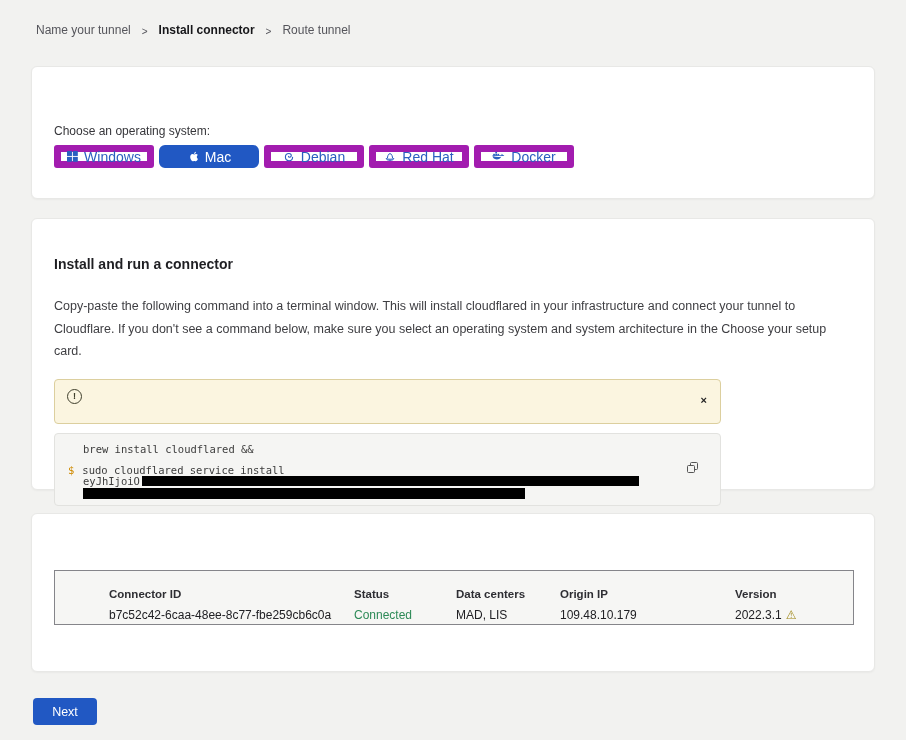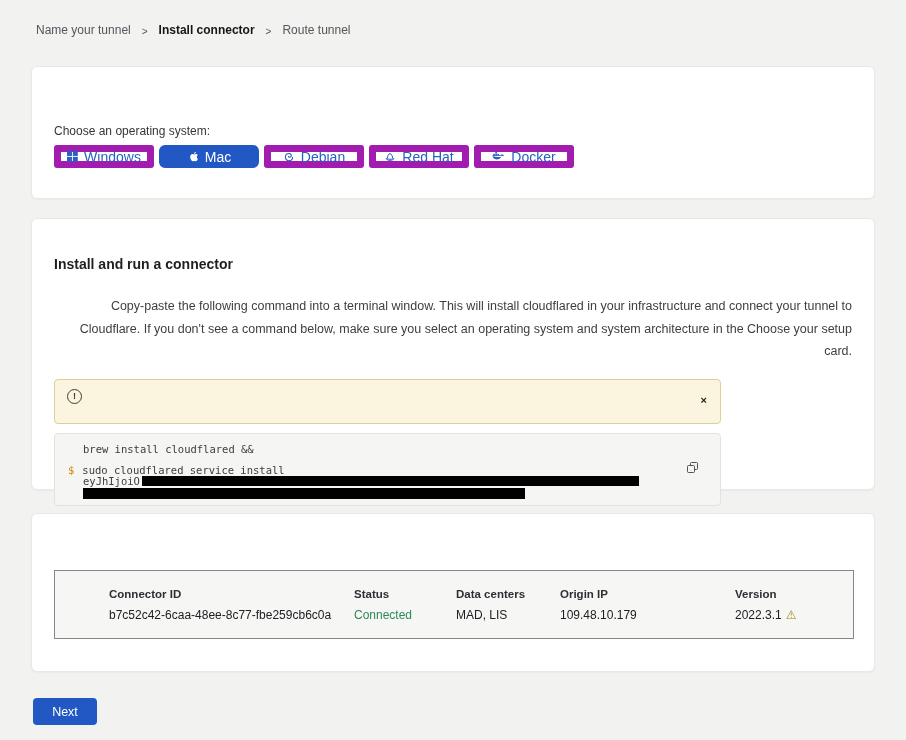--- a/index.html
+++ b/index.html
@@ -45,21 +45,21 @@
     display:flex; align-items:center; justify-content:center; gap:6px;
     cursor:pointer; padding:0;
   }
   .os-btn.selected { background:#2158c3; border-color:#2158c3; color:#ffffff;border-radius:6px; }
   .os-btn .icon { display:flex; align-items:center; }
 
   
   .card-install { margin-top:19px; height:272px; padding:37px 22px 0; }
   .install-desc {
     margin-top:23px; font-size:12.5px; color:#3e3e42;
-    line-height:1.8; max-width:798px;text-align:right;
+    line-height:1.8; max-width:798px;
   }
   .banner {
     margin-top:16px; width:667px; height:45px; box-sizing:border-box;
     background:#fbf5e0; border:1px solid #dccf9e; border-radius:4px;
     padding:7px 36px 0 12px;
     display:flex; gap:10px; position:relative;
     font-size:11.5px; color:#33331f; line-height:1.6;
   }
   .banner-icon {
     width:13px; height:13px; flex:none; margin-top:2px;
@@ -88,21 +88,21 @@
   .redact-2 { margin-left:15px; margin-top:1px; width:442px; height:11px; background:#000; }
   .copy-btn {
     position:absolute; right:22px; top:28px;
     background:none; border:none; padding:0; cursor:pointer;
     display:flex;
   }
 
   
   .card-connectors { margin-top:23px; height:159px; padding:33px 22px 0; }
   .conn-table {
-    margin-top:23px; width:800px; height:69px; box-sizing:border-box;
+    margin-top:23px; width:800px; height:55px; box-sizing:border-box;
     background:#f6f6f4; border:1px solid #85858a;
     display:grid;
     grid-template-columns:245px 102px 104px 175px 1fr;
     align-content:start; row-gap:8px;
     padding:17px 0 0 54px;
   }
   .th { font-size:11.5px; font-weight:bold; color:#2e2e33; }
   .td { font-size:12px; color:#202024; }
   .td.status { color:#2d8a57; }
   .warn-tri { color:#9c8412; font-size:12px; margin-left:4px; }

